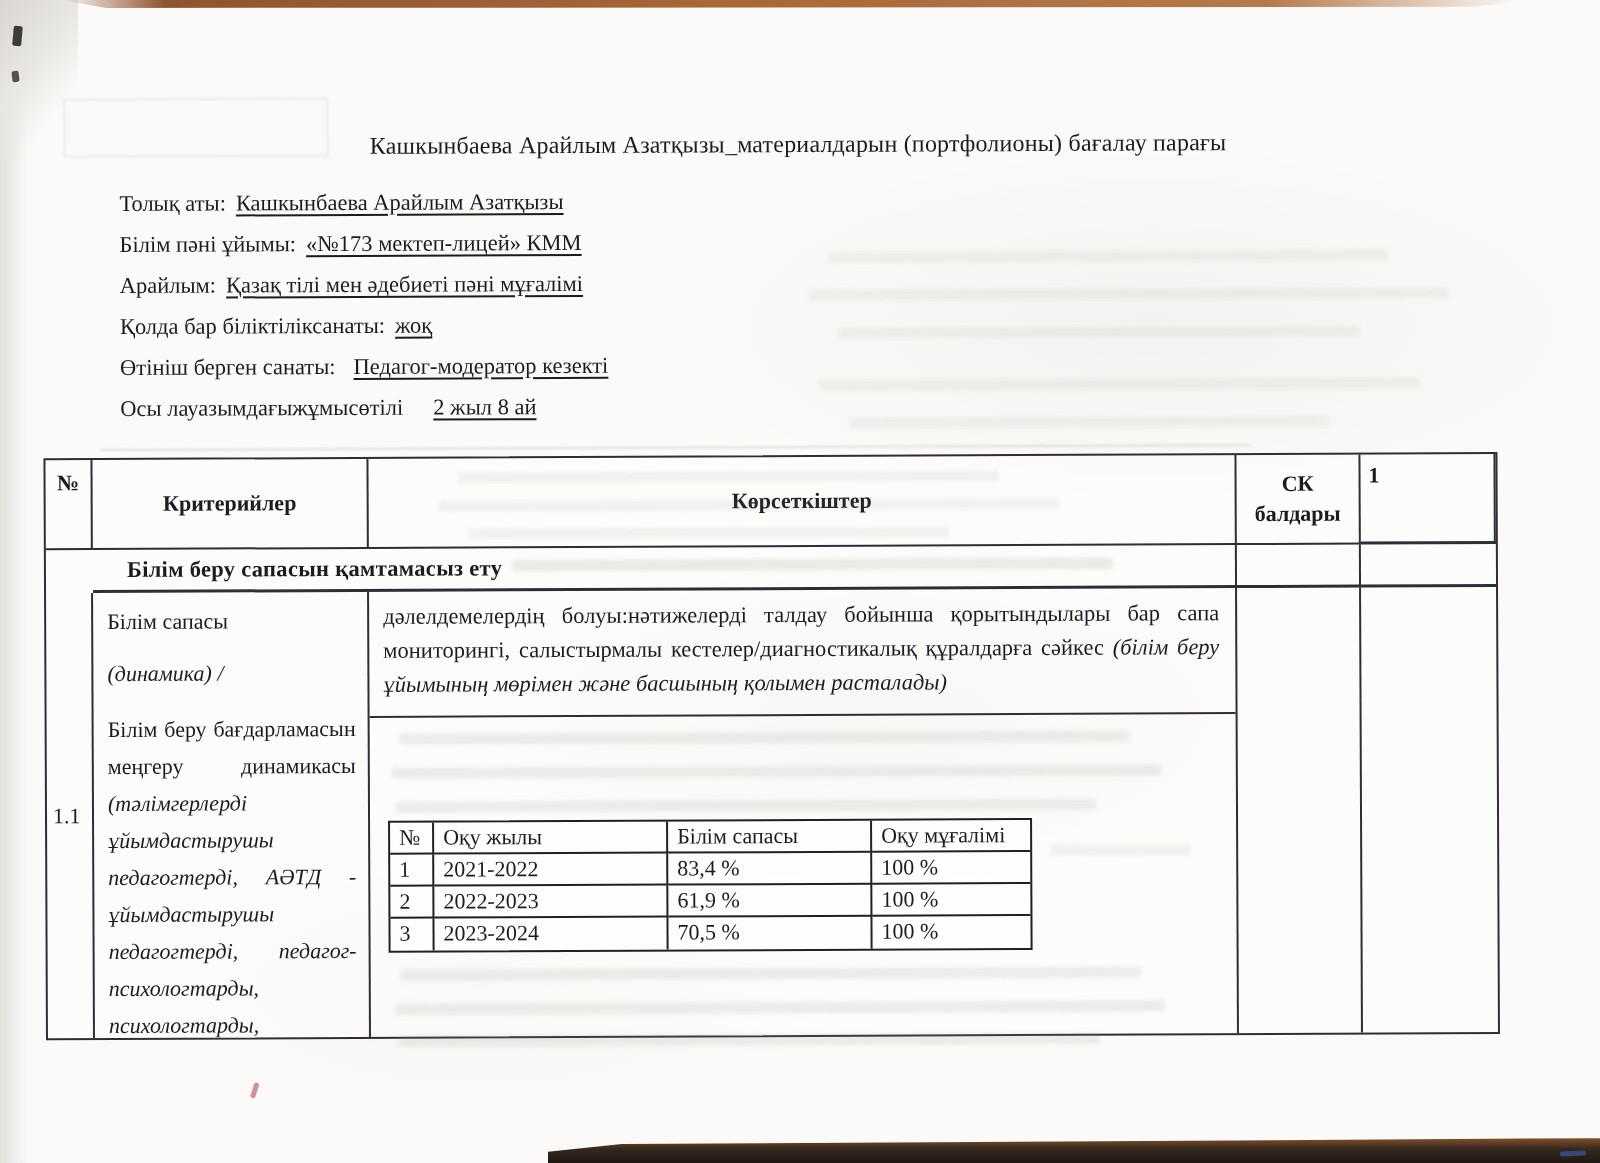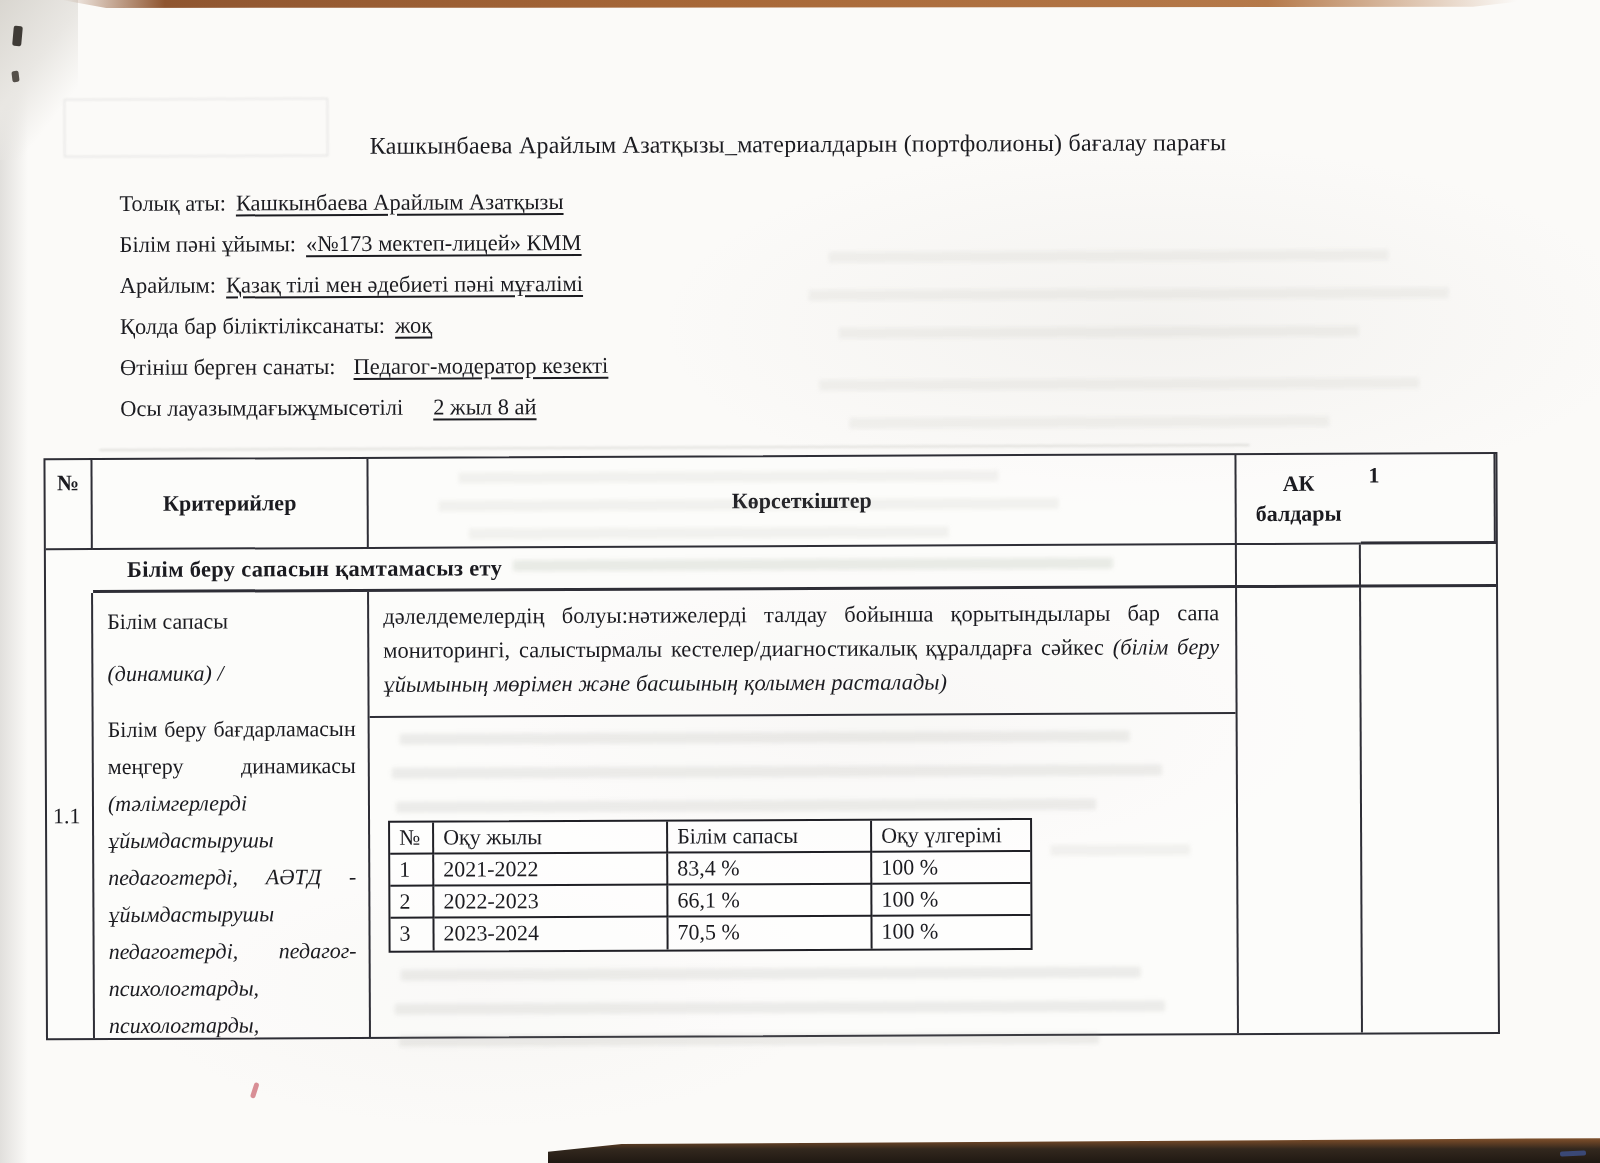--- a/index.html
+++ b/index.html
@@ -130,22 +130,22 @@
   <div class="main-table">
 
     <div class="cell hdr hdr-num">№</div>
     <div class="cell hdr">Критерийлер</div>
     <div class="cell hdr">
       <span>Көрсеткіштер</span>
       <div class="bleed light" style="left:90px;top:14px;width:540px;"></div>
       <div class="bleed light" style="left:70px;top:42px;width:620px;"></div>
       <div class="bleed light" style="left:100px;top:70px;width:480px;"></div>
     </div>
-    <div class="cell hdr hdr-score no-r">
-      <span>АК балдары</span>
+    <div class="cell hdr hdr-score">
+      <span>СК балдары</span>
     </div>
 
     <div class="cell sec-num thick-b">1</div>
     <div class="cell sec-title thick-b">
       <span>Білім беру сапасын қамтамасыз ету</span>
       <div class="bleed green" style="left:420px;top:12px;width:600px;"></div>
     </div>
     <div class="cell thick-b"></div>
     <div class="cell thick-b no-r"></div>
 
@@ -163,30 +163,30 @@
       <div class="ind-body">
 
         <div class="bleed" style="left:30px;top:16px;width:730px;"></div>
         <div class="bleed" style="left:22px;top:50px;width:770px;"></div>
         <div class="bleed" style="left:26px;top:84px;width:700px;"></div>
 
         <div class="inner-table">
           <div class="icell">№</div>
           <div class="icell">Оқу жылы</div>
           <div class="icell">Білім сапасы</div>
-          <div class="icell no-r">Оқу үлгерімі</div>
+          <div class="icell no-r">Оқу мұғалімі</div>
 
           <div class="icell">1</div>
           <div class="icell">2021-2022</div>
           <div class="icell">83,4 %</div>
           <div class="icell no-r">100 %</div>
 
           <div class="icell">2</div>
           <div class="icell">2022-2023</div>
-          <div class="icell">66,1 %</div>
+          <div class="icell">61,9 %</div>
           <div class="icell no-r">100 %</div>
 
           <div class="icell no-b">3</div>
           <div class="icell no-b">2023-2024</div>
           <div class="icell no-b">70,5  %</div>
           <div class="icell no-r no-b">100 %</div>
         </div>
 
         <div class="bleed light" style="left:680px;top:130px;width:140px;"></div>
         <div class="bleed" style="left:30px;top:252px;width:740px;"></div>

